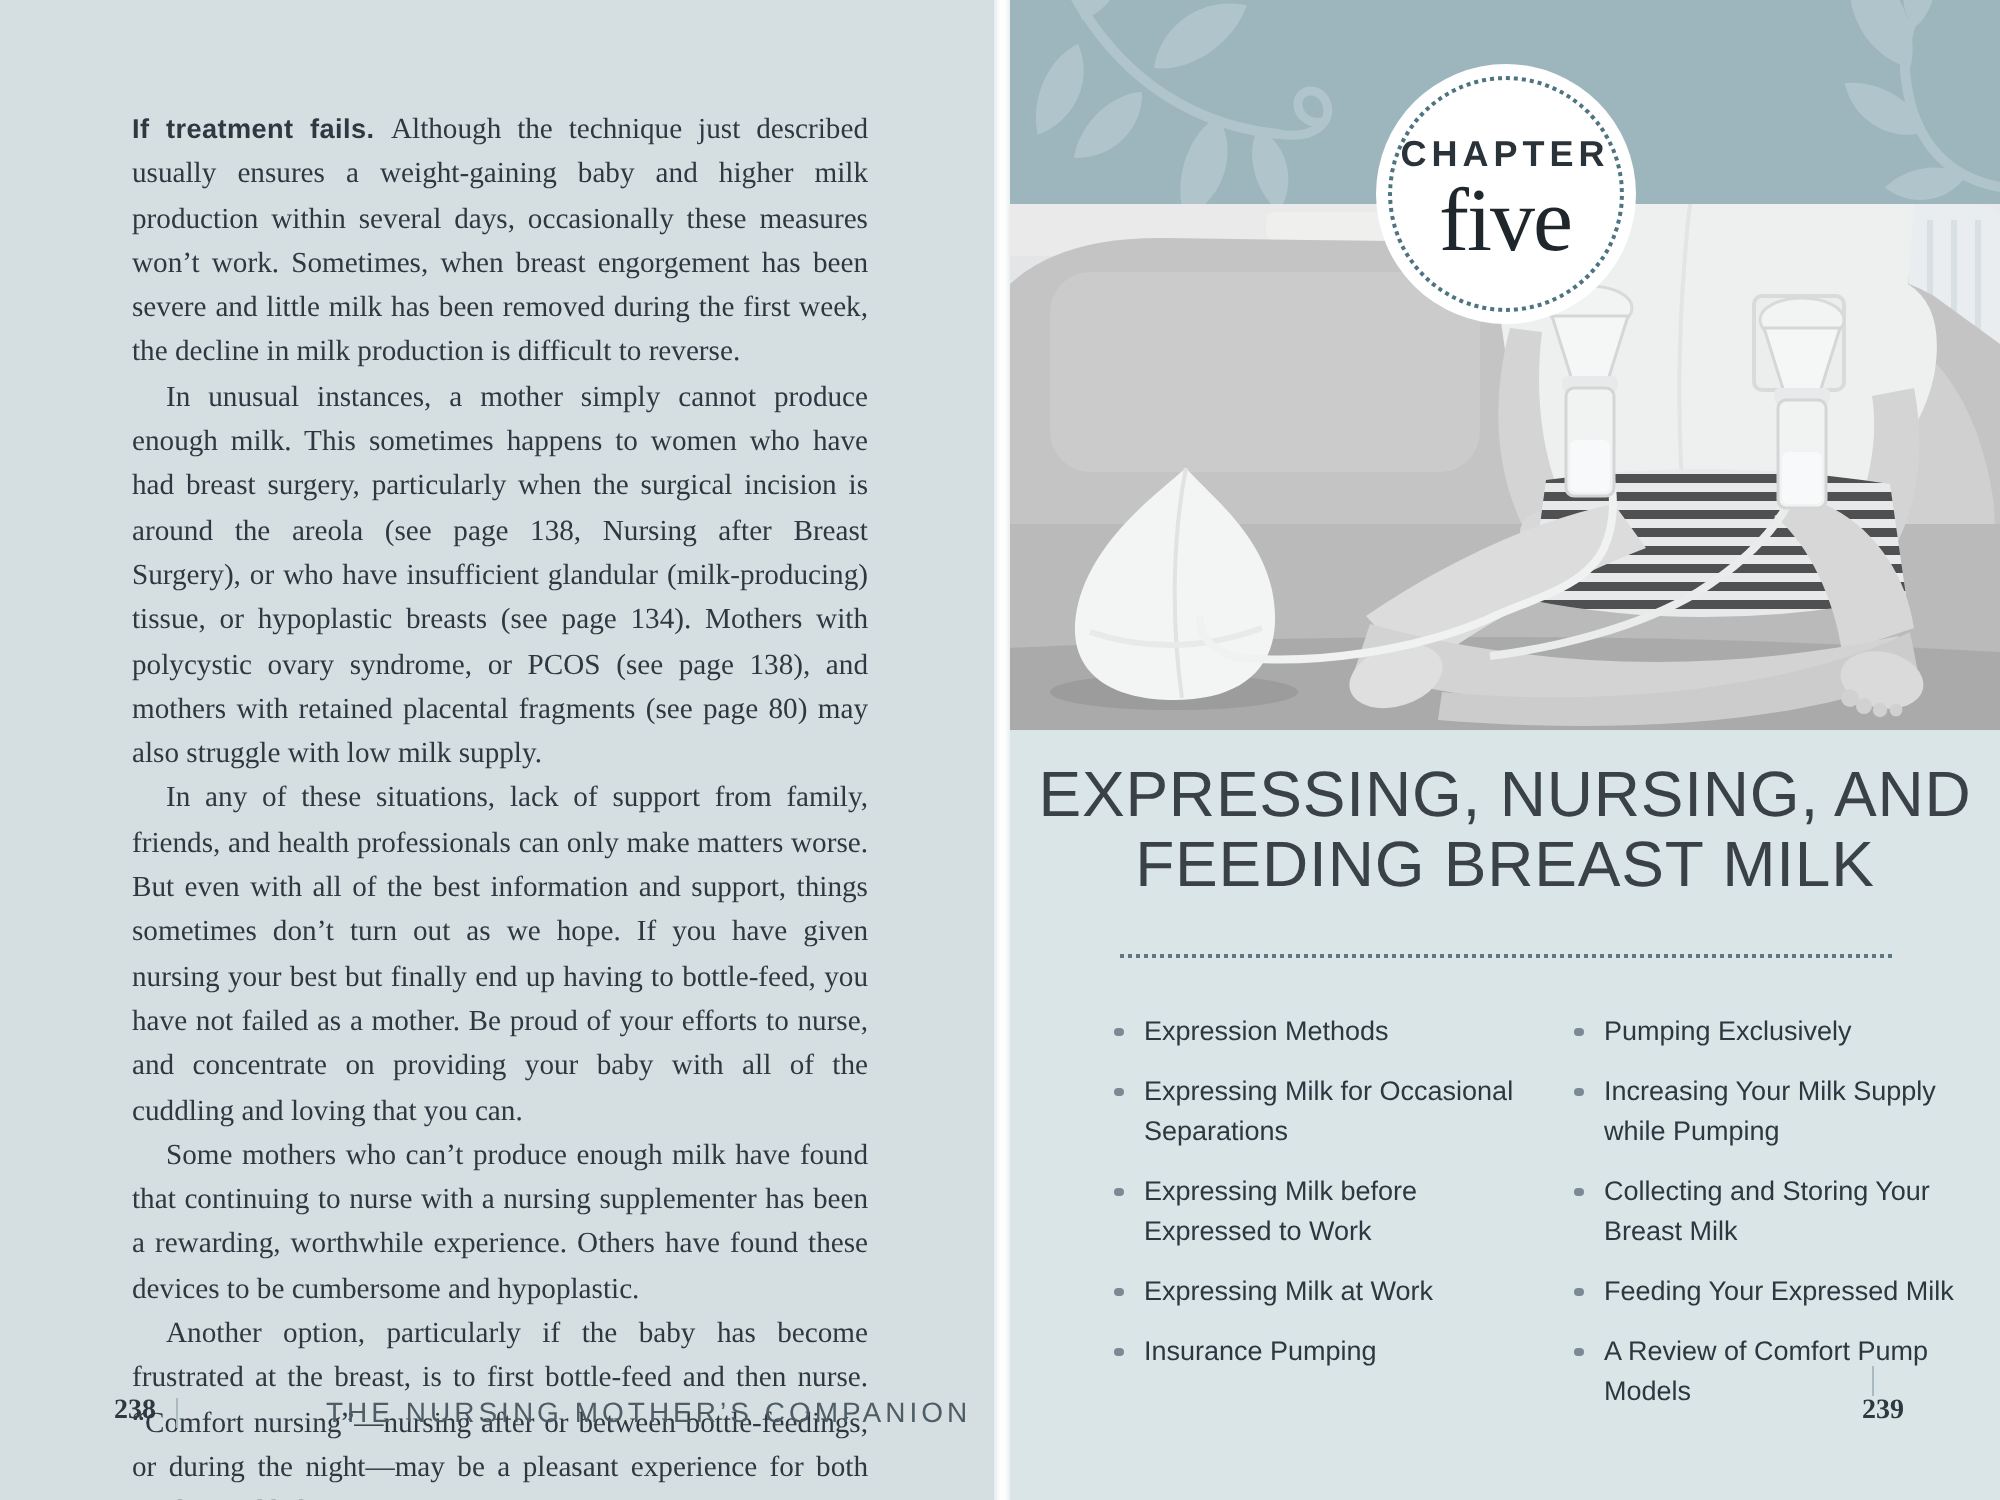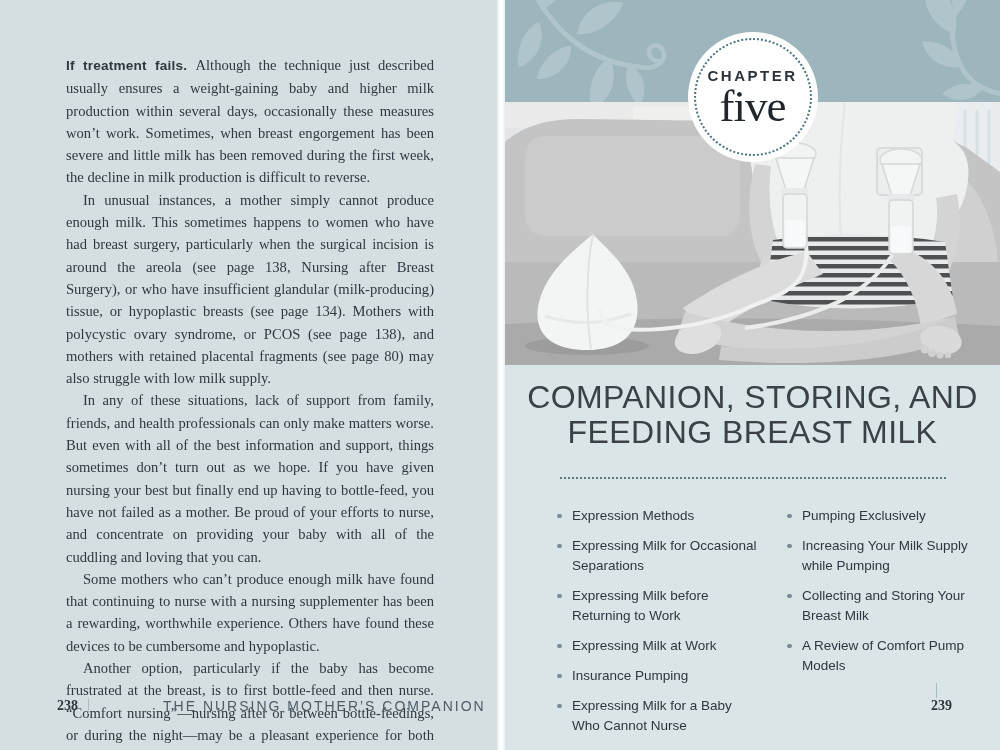--- a/index.html
+++ b/index.html
@@ -30,21 +30,21 @@
   
   .band{position:absolute;top:0;left:0;width:495px;height:102px;background:var(--band-bg,#9db5bd);overflow:hidden;}
   .band-svg{display:block;width:495px;height:102px;}
   .photo{position:absolute;top:102px;left:0;width:495px;height:263px;display:block;}
 
   .badge{position:absolute;top:32px;left:50%;transform:translateX(-50%);width:130px;height:130px;
     background:var(--badge-bg,#ffffff);border-radius:50%;z-index:5;
     display:flex;flex-direction:column;align-items:center;}
   .badge-ring{position:absolute;inset:6px;border:2px dotted var(--badge-dots,#4d7480);border-radius:50%;}
   .badge-label{margin-top:35px;font-family:"Liberation Sans",sans-serif;font-weight:700;
-    font-size:15px;letter-spacing:2.5px;color:#2b333a;}
+    font-size:18px;letter-spacing:2.5px;color:#2b333a;}
   .badge-word{font-family:Liberation Serif, serif;font-size:45px;line-height:1;color:#1f262c;letter-spacing:-1px;text-align:center;}
 
   .title{position:absolute;top:380px;left:0;width:100%;margin:0;text-align:center;
     font-family:"Liberation Sans",sans-serif;font-weight:400;font-size:32px;line-height:35px;
     letter-spacing:.4px;color:var(--title-ink,#3a4248);}
   .tline{display:block;}
 
   .rule{position:absolute;top:477px;left:50%;transform:translateX(-50%);width:386px;height:0;
     border-top:2px dotted var(--rule-dots,#5d7883);}
 
@@ -181,39 +181,39 @@
       <rect width="495" height="263" fill="#9db5bd" opacity="0.05"></rect>
     </svg>
 
     <div class="badge">
       <div class="badge-ring"></div>
       <div class="badge-label">CHAPTER</div>
       <div class="badge-word">five</div>
     </div>
 
     <h1 class="title">
-      <span class="tline">COMPANION, STORING, AND</span>
+      <span class="tline">EXPRESSING, NURSING, AND</span>
       <span class="tline">FEEDING BREAST MILK</span>
     </h1>
 
     <div class="rule"></div>
 
     <div class="topics">
       <ul class="tcol">
         <li class="topic">Expression Methods</li>
         <li class="topic">Expressing Milk for Occasional Separations</li>
-        <li class="topic">Expressing Milk before Returning to Work</li>
+        <li class="topic">Expressing Milk before Expressed to Work</li>
         <li class="topic">Expressing Milk at Work</li>
         <li class="topic">Insurance Pumping</li>
-        <li class="topic">Expressing Milk for a Baby Who Cannot Nurse</li>
       </ul>
       <ul class="tcol tcol2">
         <li class="topic">Pumping Exclusively</li>
         <li class="topic">Increasing Your Milk Supply while Pumping</li>
         <li class="topic">Collecting and Storing Your Breast Milk</li>
+        <li class="topic">Feeding Your Expressed Milk</li>
         <li class="topic">A Review of Comfort Pump Models</li>
       </ul>
     </div>
 
     <div class="folio folio-right">
       <span class="folio-divider"></span>
       <span class="folio-num">239</span>
     </div>
   </section>
 </div>

